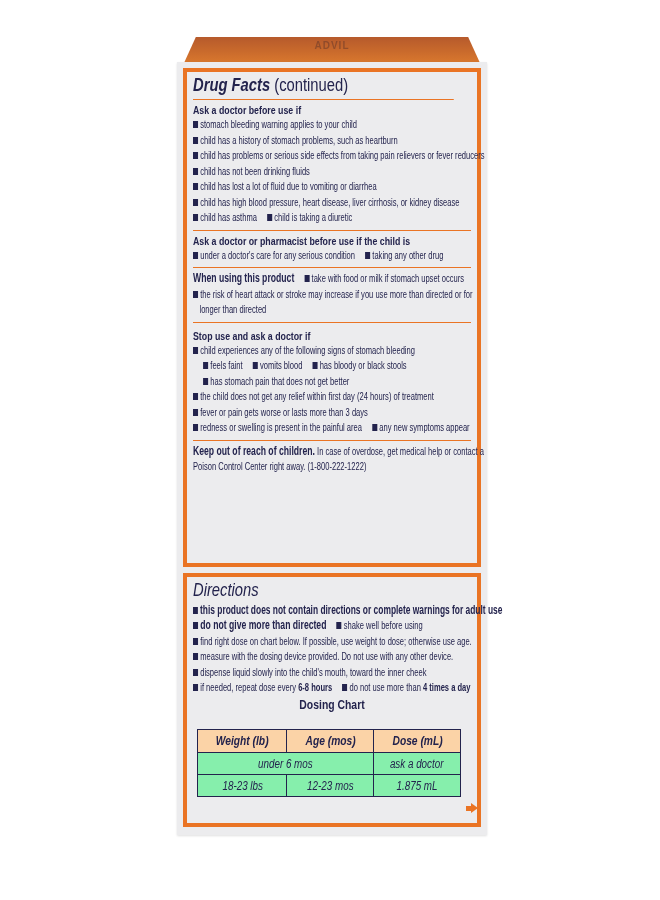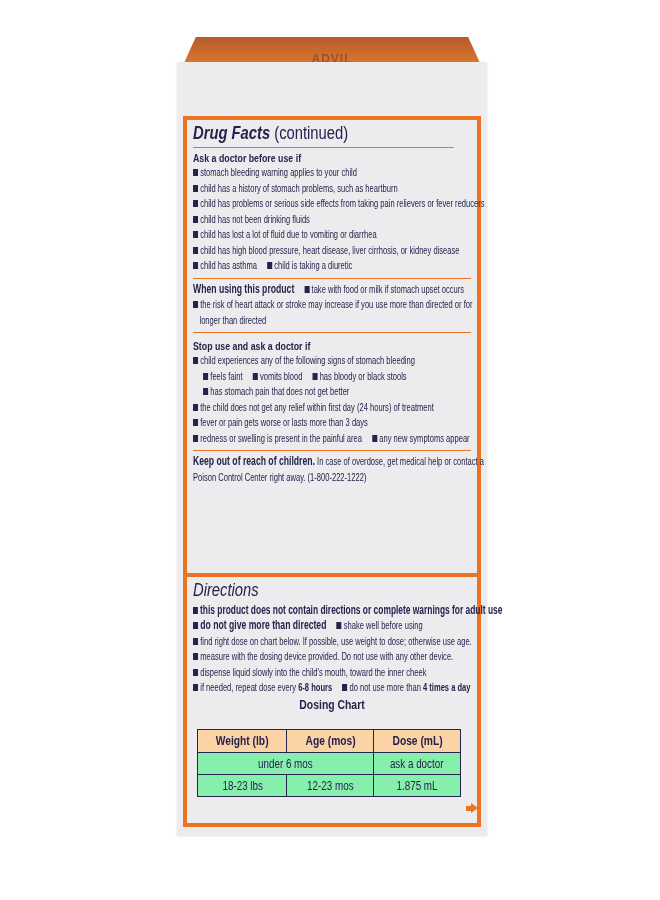--- a/index.html
+++ b/index.html
@@ -7,30 +7,30 @@
     width:660px; height:900px; background:#ffffff; position:relative; overflow:hidden;
     font-family:"Liberation Sans", sans-serif; color:#23234d;
   }
   .flap {
     position:absolute; left:184px; top:37px; width:296px; height:26px;
     background:linear-gradient(180deg,#b65a2c 0%,#c96a2c 55%,#d9782e 100%);
     clip-path:polygon(4% 0, 96% 0, 100% 100%, 0 100%);
   }
   .flap-text {
     position:absolute; left:50%; top:3px; transform:translateX(-50%);
-    font-size:12px; font-weight:bold; letter-spacing:1px; color:#6b3a2a; opacity:.55; white-space:nowrap;margin-top:12px;
+    font-size:10px; font-weight:bold; letter-spacing:1px; color:#6b3a2a; opacity:.55; white-space:nowrap;
   }
   .box {
     position:absolute; left:177px; top:62px; width:310px; height:773px;
     background:#ececee; box-shadow:0 1px 2px rgba(0,0,0,.12);
   }
   .panel {
     position:absolute; border:4px solid #ea7424; background:#ececee; box-sizing:border-box;
   }
-  .panel.facts { left:183px; top:68px; width:298px; height:499px;margin-top:48px; }
+  .panel.facts { left:183px; top:68px; width:298px; height:499px; }
   .panel.dir { left:183px; top:573px; width:298px; height:254px;padding-left:29px; }
   .inner { position:absolute; left:6px; right:6px; top:2px; }
   .title {
     font-size:18px; line-height:22px; font-style:italic; font-weight:bold;
     transform:scaleX(.82); transform-origin:left; white-space:nowrap;
     padding-bottom:3px; border-bottom:1px solid #ea7424; margin-right:-40px;
   }
   .title .cont { font-weight:normal; font-style:normal; }
   .sec { border-bottom:1.5px solid #ea7424; padding:3px 0 4px; }
   .sec.last { border-bottom:none; }
@@ -42,21 +42,21 @@
   .ln.wrapcont { padding-left:9px; }
   .b { display:inline-block; width:7px; height:7px; background:#23234d; margin-right:3px; vertical-align:0px; }
   .gap { display:inline-block; width:14px; }
   .bold { font-weight:bold; }
   .dtitle { font-size:18px; font-style:italic; line-height:22px; transform:scaleX(.82); transform-origin:left; white-space:nowrap; margin-bottom:1px; }
   .dln { font-size:10.5px; line-height:15.5px; white-space:nowrap; transform:scaleX(.72); transform-origin:left; width:138%; }
   .dln.big { font-weight:bold; font-size:12px; line-height:16px; transform:scaleX(.7); }
   .chart-title { text-align:center; font-weight:bold; font-size:13px; line-height:16px; margin-top:1px; transform:scaleX(.8); }
   table.dose {
     position:absolute; left:10px; width:264px; top:152px;
-    border-collapse:collapse; font-size:12px; transform-origin:left;
+    border-collapse:collapse; font-size:12px; transform-origin:left;font-style:italic;
   }
   table.dose th, table.dose td {
     border:1px solid #23234d; text-align:center; height:21px; padding:0;
   }
   table.dose th { background:#fbd3a7; font-weight:bold; font-size:12.5px; height:22px; }
   table.dose td { background:#86efac; }
   table.dose th + th, table.dose td + td { border-left:1px solid #ea7424; }
   table.dose tr > :first-child { border-left:1px solid #23234d; }
   .cell { display:inline-block; transform:scaleX(.82); white-space:nowrap; }
   .arrow { position:absolute; left:284px; top:226px; width:0; height:0;
@@ -83,20 +83,24 @@
       <div class="h">Ask a doctor before use if</div>
       <div class="ln"><span class="b"></span><span>stomach bleeding warning applies to your child</span></div>
       <div class="ln"><span class="b"></span><span>child has a history of stomach problems, such as heartburn</span></div>
       <div class="ln"><span class="b"></span><span>child has problems or serious side effects from taking pain relievers or fever reducers</span></div>
       <div class="ln"><span class="b"></span><span>child has not been drinking fluids</span></div>
       <div class="ln"><span class="b"></span><span>child has lost a lot of fluid due to vomiting or diarrhea</span></div>
       <div class="ln"><span class="b"></span><span>child has high blood pressure, heart disease, liver cirrhosis, or kidney disease</span></div>
       <div class="ln"><span class="b"></span><span>child has asthma</span><span class="gap"></span><span class="b"></span><span>child is taking a diuretic</span></div>
     </div>
 
+    <div class="sec">
+      <div class="h">Ask a doctor or pharmacist before use if the child is</div>
+      <div class="ln"><span class="b"></span><span>under a doctor's care for any serious condition</span><span class="gap"></span><span class="b"></span><span>taking any other drug</span></div>
+    </div>
 
     <div class="sec">
       <div class="ln" style="font-size:10.5px">
         <span class="bold" style="font-size:12px">When using this product</span><span class="gap"></span><span class="b"></span><span>take with food or milk if stomach upset occurs</span>
       </div>
       <div class="ln"><span class="b"></span><span>the risk of heart attack or stroke may increase if you use more than directed or for</span></div>
       <div class="ln wrapcont"><span>longer than directed</span></div>
     </div>
 
     <div class="sec" style="padding-top:6px">

